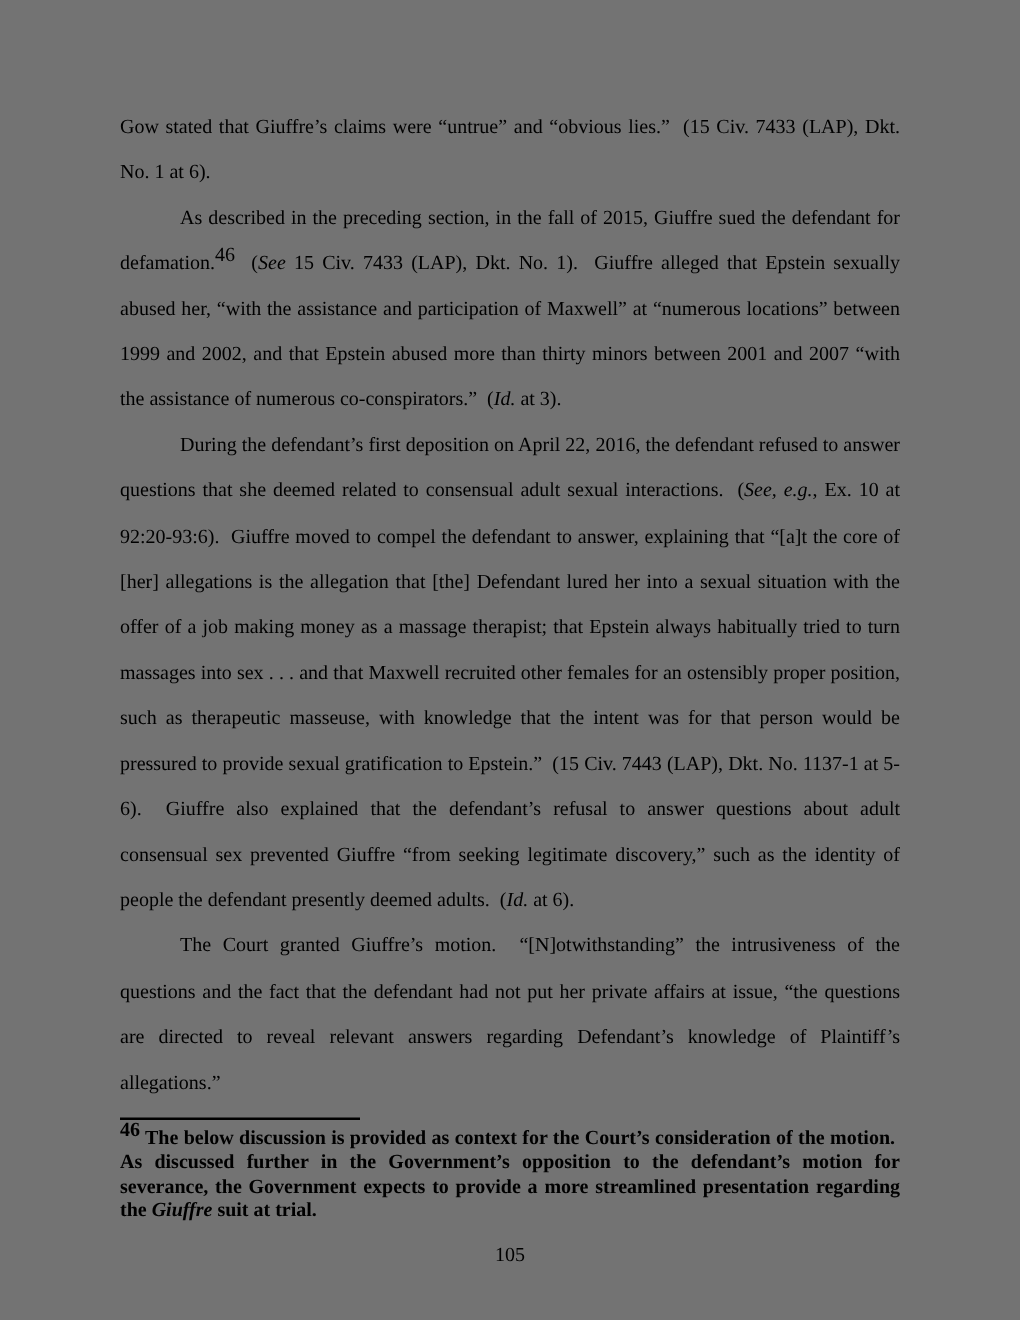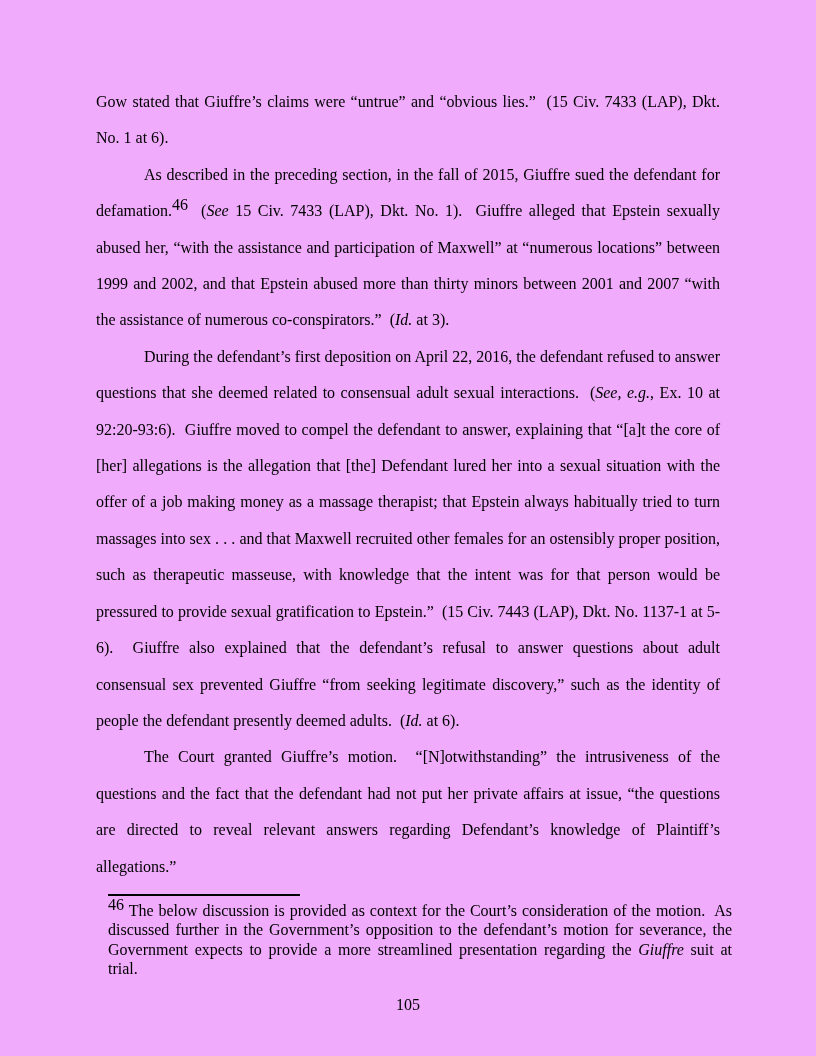--- a/index.html
+++ b/index.html
@@ -1,21 +1,21 @@
 <!DOCTYPE html>
 <html><head>
 <meta charset="utf-8">
 <style>
   html, body { margin: 0; padding: 0; background: #e8e8e8; }
   .page {
     position: relative;
     width: 816px;
     height: 1056px;
     margin: 0 auto;
-    background: #f0abfc;
+    background: #737373;
     font-family: "Liberation Serif", "DejaVu Serif", serif;
     color: #000000;
     overflow: hidden;
   }
   .content {
     position: absolute;
     left: 96px;
     top: 84px;
     width: 624px;
   }
@@ -29,23 +29,24 @@
   .para.noindent { text-indent: 0; }
   .sup {
     vertical-align: super;
     font-size: 16px;
     line-height: 0;
     margin-top: 20px;
   }
   .i { font-style: italic; }
   .footnote-block {
     position: absolute;
-    left: 108px;
+    left: 96px;
     top: 894px;
     width: 624px;
+    font-weight: bold;
   }
   .fn-rule {
     width: 192px;
     height: 0;
     border-top: 2px solid #000000;
     margin: 0 0 5px 0;
   }
   .fn-text {
     margin: 0;
     font-size: 16px;

